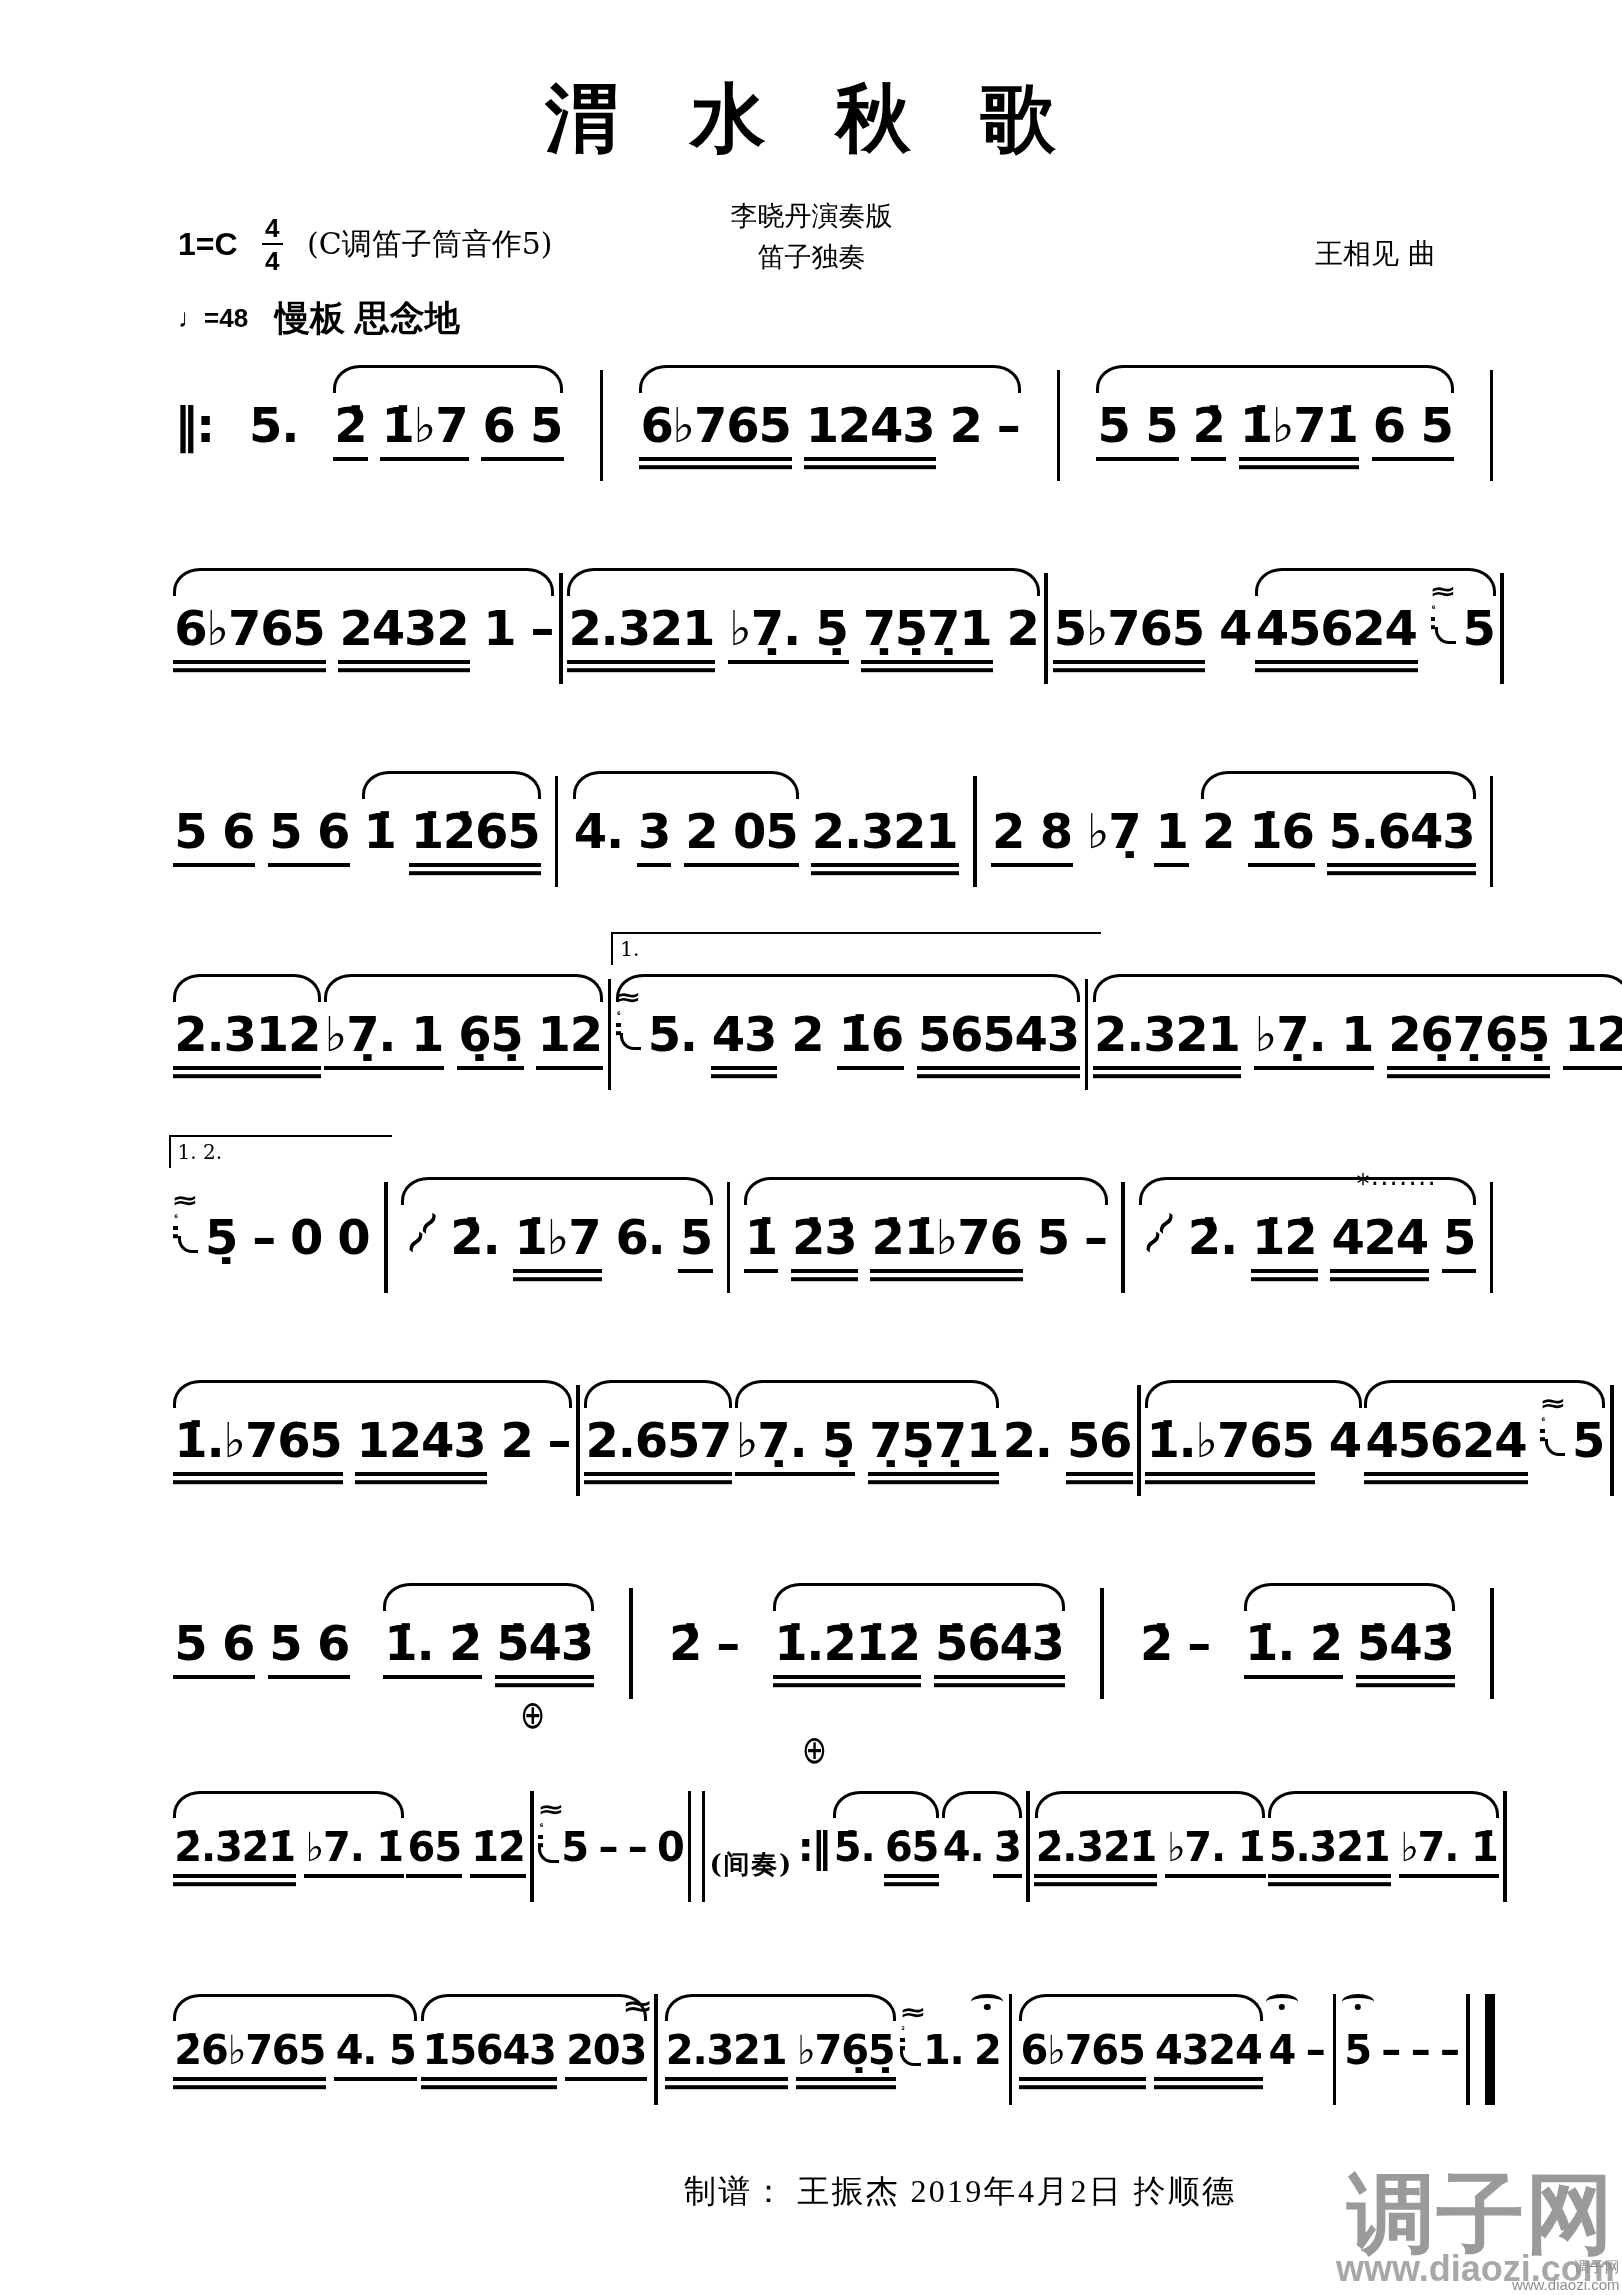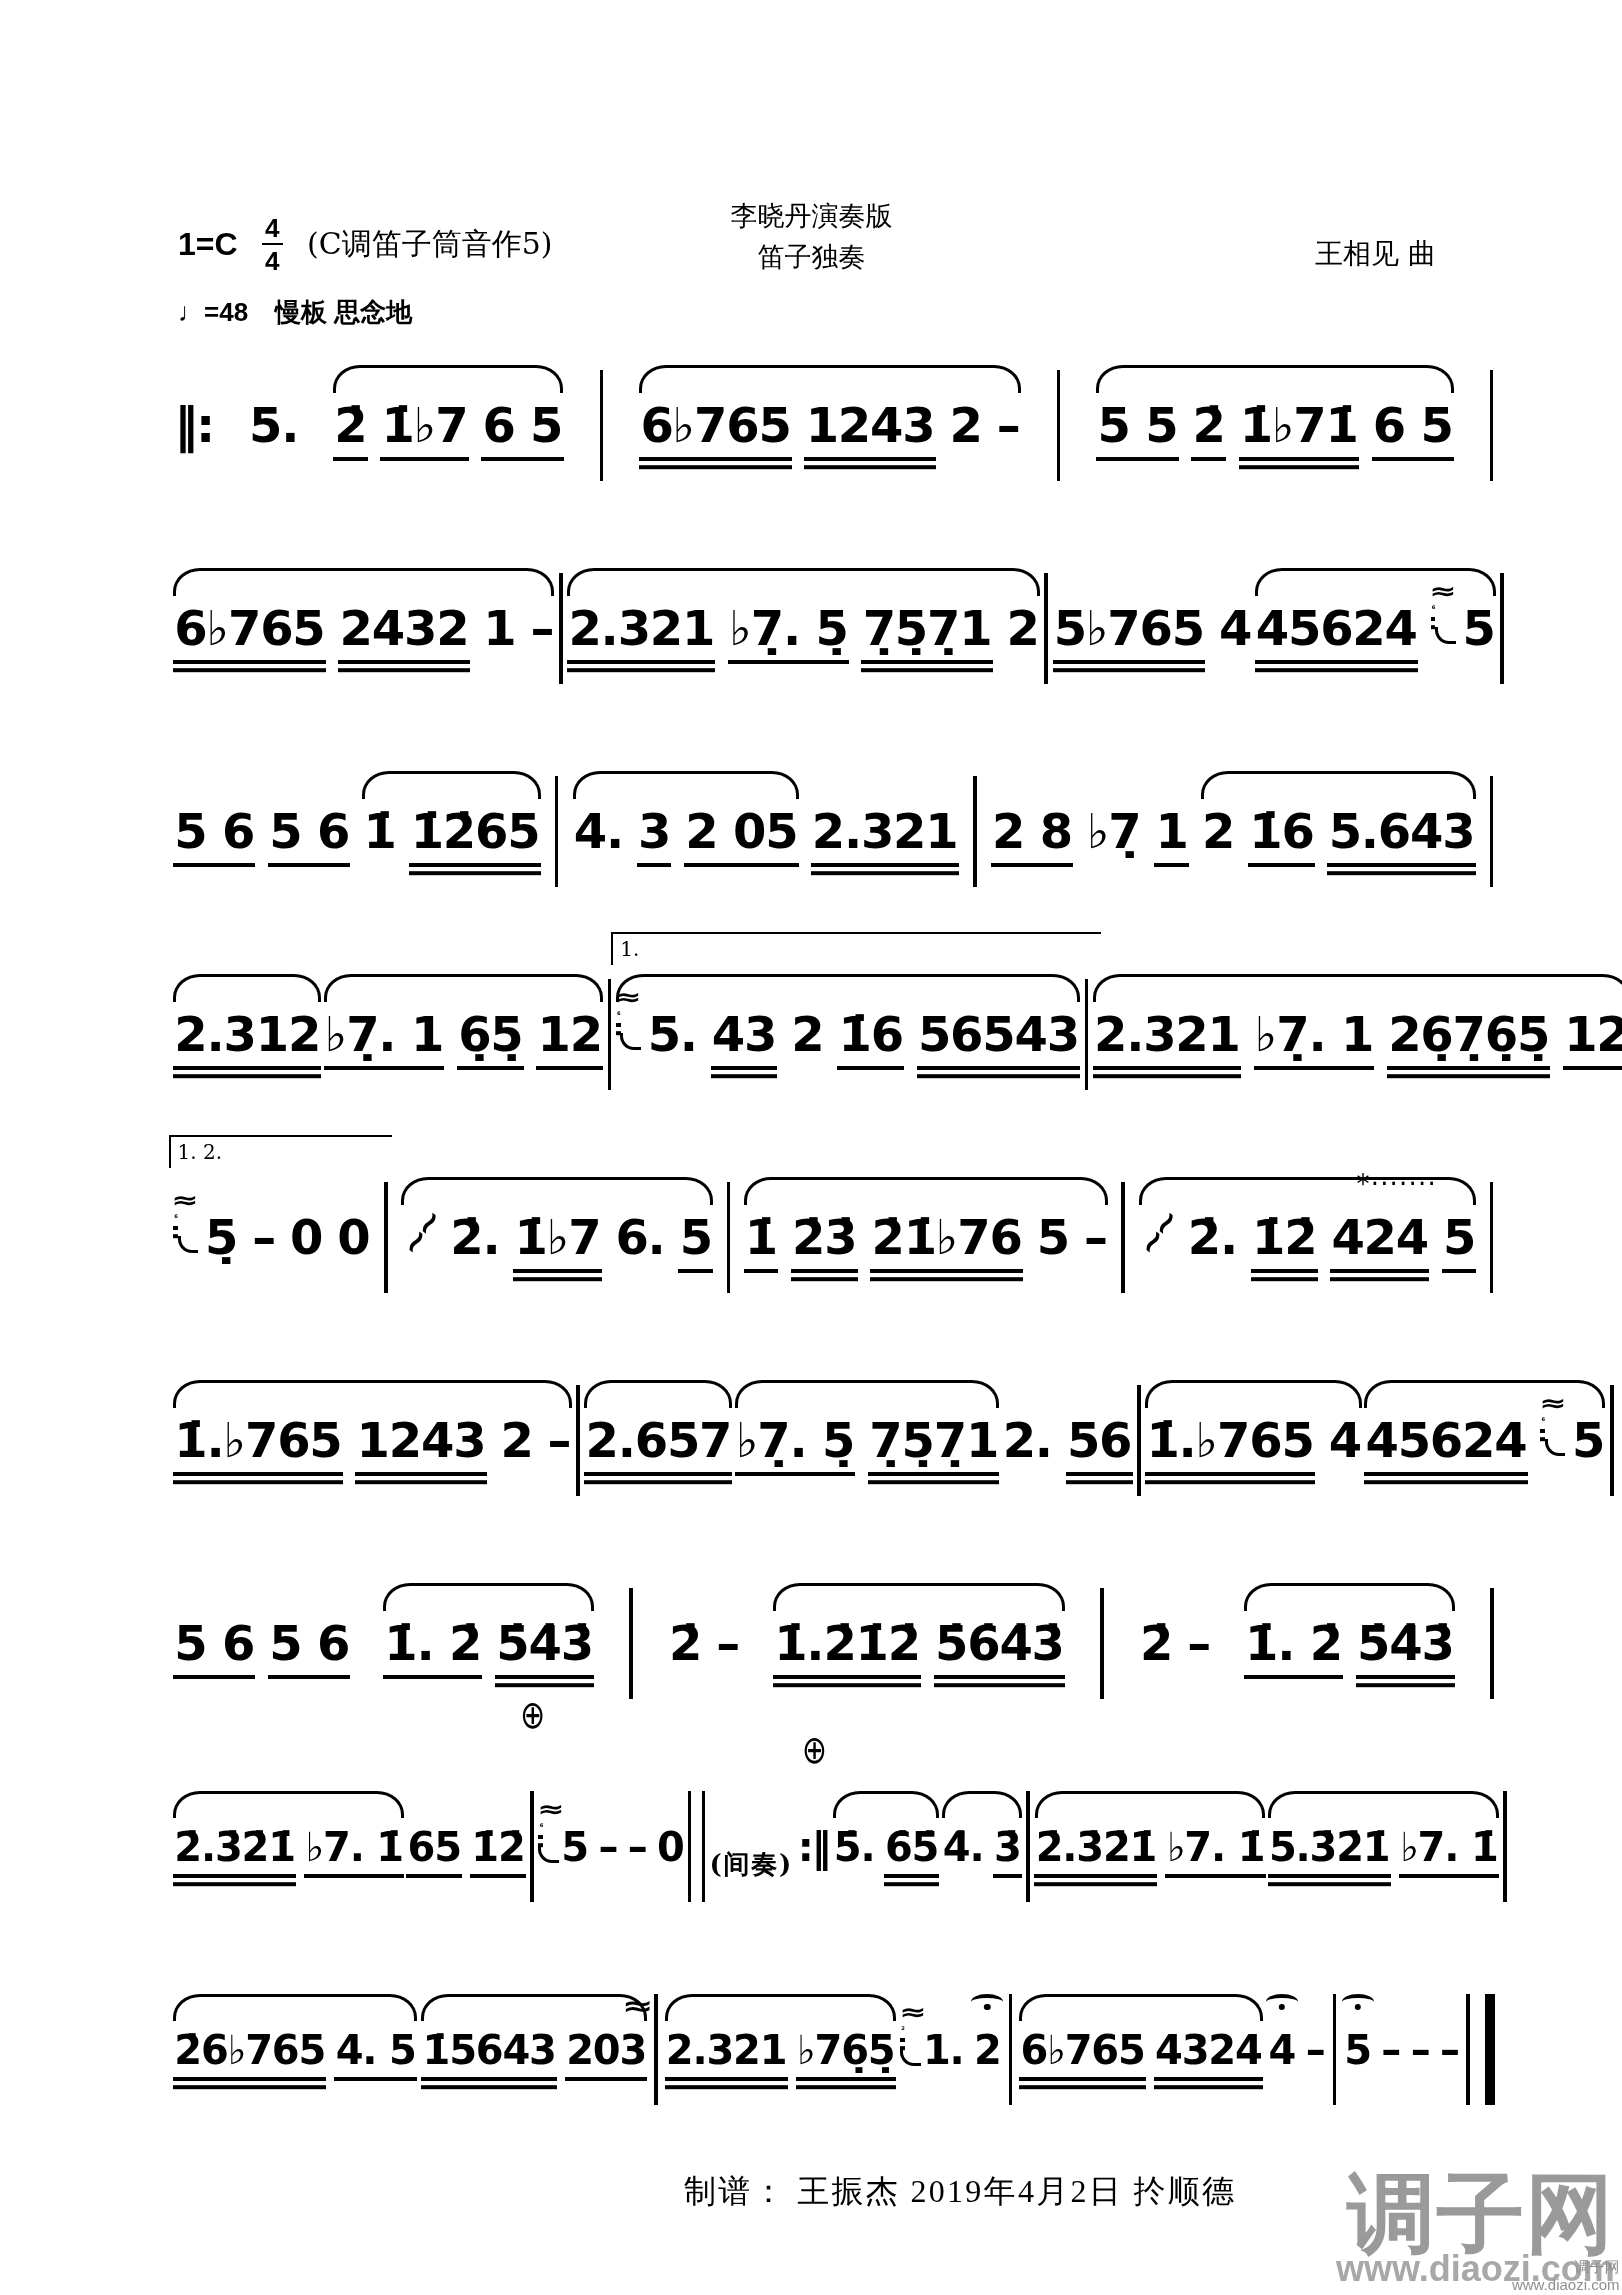--- a/index.html
+++ b/index.html
@@ -10,21 +10,21 @@
   .title{position:absolute;top:69px;left:0;width:100%;text-align:center;
          font-family:"DejaVu Serif",serif;font-size:75px;font-weight:bold;letter-spacing:22px;}
   .subtitle{position:absolute;top:196px;left:0;width:100%;text-align:center;
             font-size:27px;line-height:1.5;font-family:"DejaVu Serif",serif;}
   .keyrow{position:absolute;top:215px;left:178px;display:flex;align-items:center;gap:24px;
           font-size:32px;font-weight:bold;}
   .meter{display:inline-flex;flex-direction:column;align-items:center;font-size:26px;line-height:1;}
   .meter .num{border-bottom:2.9px solid #000;padding:0 3.5px 2.3px;margin-bottom:2.3px;}
   .tuning{font-weight:normal;font-family:"DejaVu Serif",serif;font-size:30px;}
   .temporow{position:absolute;top:295px;left:178px;display:flex;align-items:center;gap:27px;font-size:26px;font-weight:bold;}
-  .temporow .expr{font-size:26px;}
+  .temporow .expr{font-size:35px;}
   .composer{position:absolute;top:235px;right:187px;font-size:28px;font-family:"DejaVu Serif",serif;margin-left:32px;}
 
   
   #score{position:absolute;top:324px;left:172px;right:126px;}
   .row{display:flex;align-items:center;justify-content:space-between;height:203px;}
   .grp{display:flex;align-items:center;gap:15px;position:relative;padding:0 2.3px;}
   .tok{position:relative;display:inline-block;font-family:"DejaVu Sans",sans-serif;
        font-weight:bold;font-size:48px;line-height:1.05;white-space:pre;letter-spacing:-1.2px;}
   .dense .tok{font-size:40px;}
   .dense .grp{gap:10.5px;}
@@ -81,20 +81,21 @@
   .wm-big{position:absolute;right:8.2px;bottom:37px;font-size:88px;font-weight:bold;color:#9a9a9a;
           letter-spacing:1.2px;line-height:1;}
   .wm-url{position:absolute;right:8.2px;bottom:4.7px;font-size:36px;color:#a8a8a8;font-weight:bold;}
   .wm-small{position:absolute;right:3.5px;bottom:1.2px;text-align:right;color:#8f8f8f;font-size:15px;line-height:1.2;}
 </style>
 </head>
 <body>
 
 <div class="page">
 
+  <div class="title">渭 水 秋 歌</div>
 
   <div class="subtitle">
     <div>李晓丹演奏版</div>
     <div>笛子独奏</div>
   </div>
 
   <div class="keyrow">
     <span>1=C</span>
     <span class="meter">
       <span class="num">4</span>

